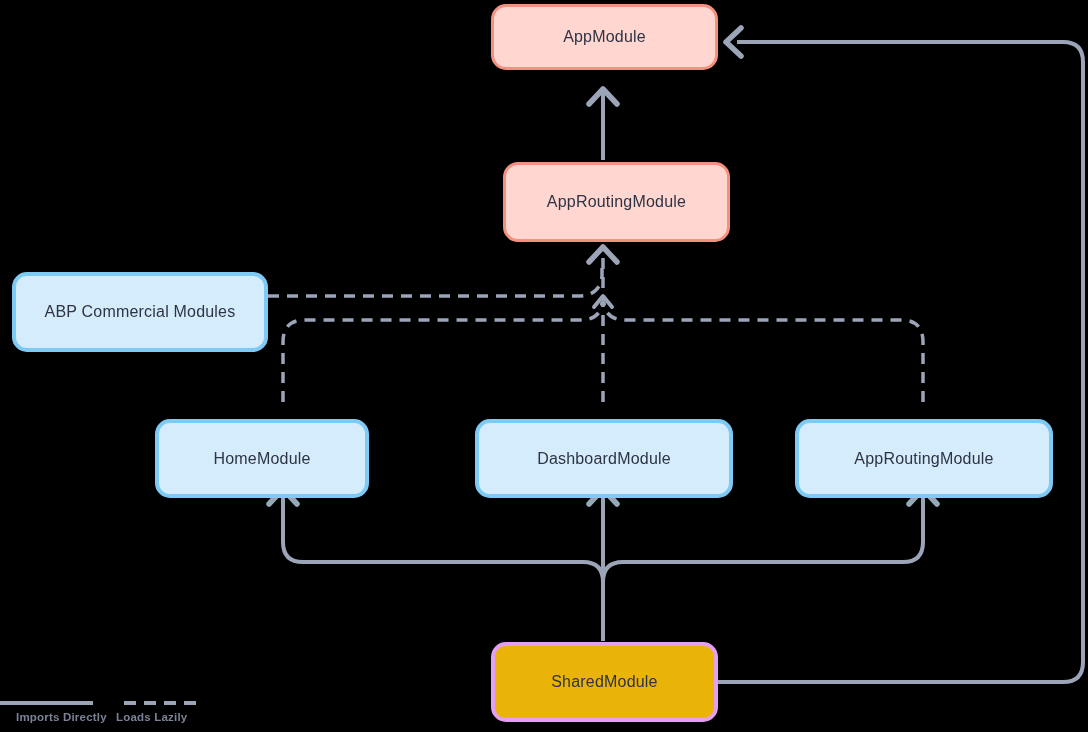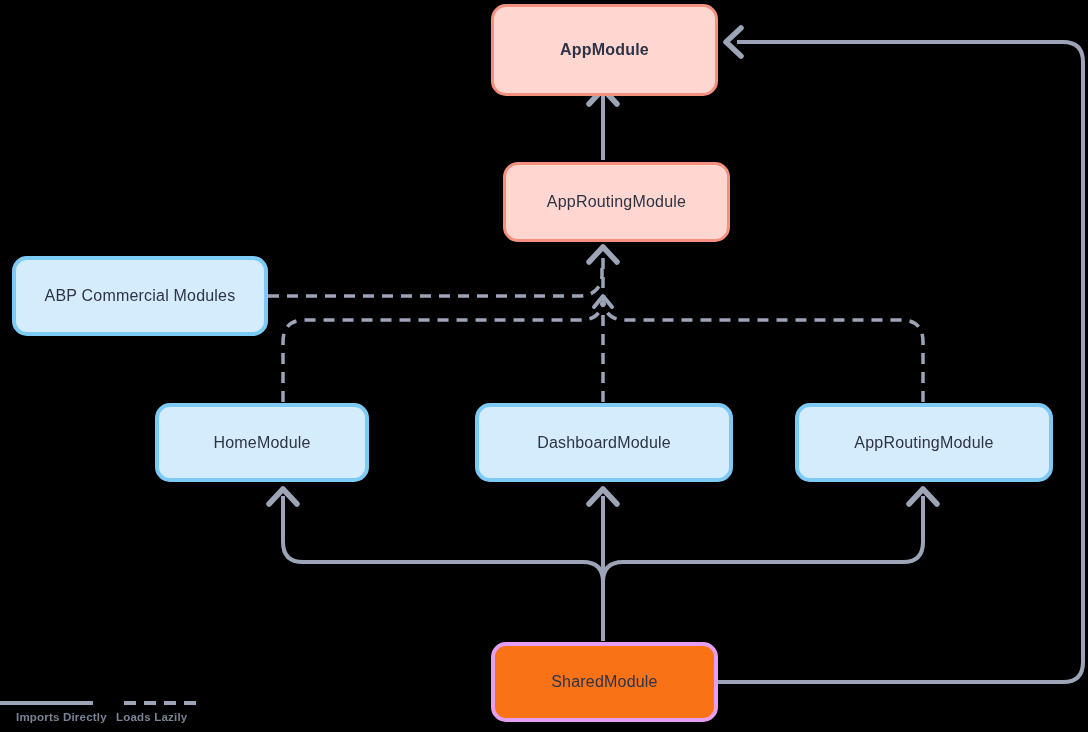--- a/index.html
+++ b/index.html
@@ -16,24 +16,24 @@
     box-sizing:border-box;
     display:flex;align-items:center;justify-content:center;
     border-radius:15px;
     font-size:16px;
     font-weight:500;
     color:#2E3345;
     letter-spacing:.2px;
     z-index:2;
   }
   .node.pink{background:#FFD7D0;border:3px solid #F4907E;}
-  .node.blue{background:#D5ECFD;border:4px solid #7DCBF5;}
-  .node.purple{background:#f97316;border:4px solid #E49EF2;}
+  .node.blue{background:#D5ECFD;border:4px solid #7DCBF5;margin-top:16px;}
+  .node.purple{background:#eab308;border:4px solid #E49EF2;}
 
-  #node-app-module{left:491px;top:4px;width:227px;height:92px;font-weight:bold;}
+  #node-app-module{left:491px;top:4px;width:227px;height:66px;}
   #node-app-routing-module{left:491px;top:162px;width:227px;height:80px;margin-left:12px;}
   #node-abp-commercial{left:12px;top:256px;width:256px;height:80px;}
   #node-home-module{left:155px;top:403px;width:214px;height:79px;}
   #node-dashboard-module{left:475px;top:403px;width:258px;height:79px;}
   #node-your-custom-module{left:795px;top:403px;width:258px;height:79px;}
   #node-shared-module{left:491px;top:642px;width:227px;height:80px;}
 
   .legend-label{
     position:absolute;
     font-size:11.5px;

